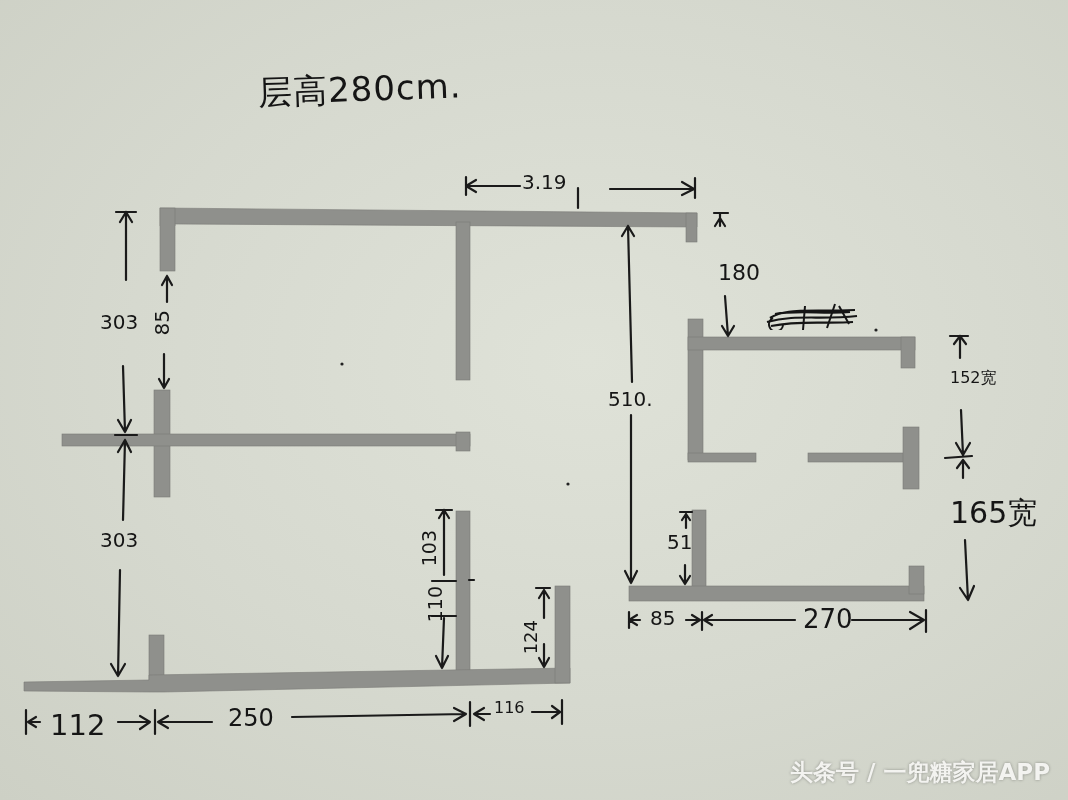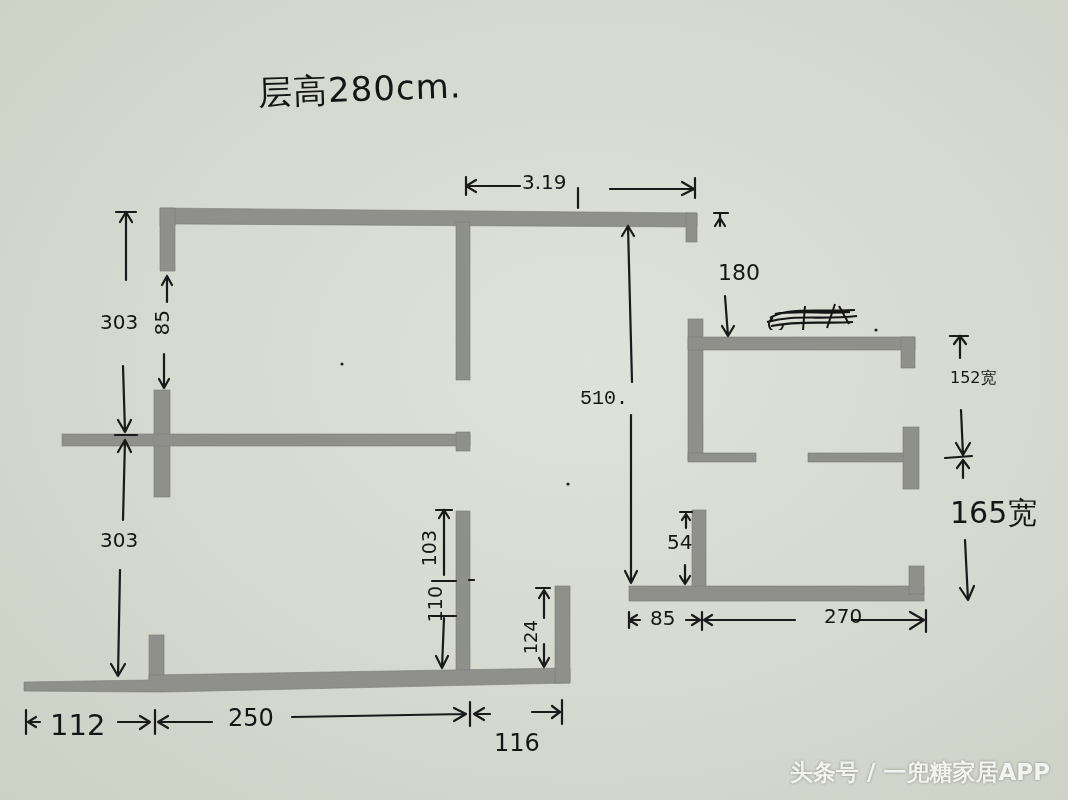--- a/index.html
+++ b/index.html
@@ -131,27 +131,27 @@
   <path d="M5,18 C20,8 40,12 90,10 M2,22 C30,14 55,20 92,16 M6,26 C35,20 60,24 88,22 M10,14 C30,10 60,14 85,12" stroke="#151515" stroke-width="2.2" fill="none"></path>
   <path d="M8,18 a7,7 0 1,0 10,6 M40,6 L38,30 M70,4 L62,28 M74,6 L84,24" stroke="#151515" stroke-width="2" fill="none"></path>
 </svg>
 
 <div class="hand title">层高280cm.</div>
 
 <div class="hand label" style="left:522px; top:172px;">3.19</div>
 <div class="hand label" style="left:100px; top:312px;">303</div>
 <div class="hand label vert" style="left:152px; top:310px; font-size:20px;">85</div>
 <div class="hand label" style="left:100px; top:530px;">303</div>
-<div class="hand label" style="left:580px; top:389px;font-family:Liberation Mono, monospace;">510.</div>
+<div class="hand label" style="left:608px; top:389px;">510.</div>
 <div class="hand label" style="left:704px; top:262px; font-size:22px;margin-left:14px;">180</div>
 <div class="hand label" style="left:950px; top:370px; font-size:16px;">152宽</div>
 <div class="hand label" style="left:950px; top:498px; font-size:30px;">165宽</div>
-<div class="hand label" style="left:667px; top:532px; font-size:20px;">54</div>
+<div class="hand label" style="left:667px; top:532px; font-size:20px;">51</div>
 <div class="hand label" style="left:650px; top:608px; font-size:20px;">85</div>
-<div class="hand label" style="left:824px; top:606px; font-size:20px;">270</div>
+<div class="hand label" style="left:803px; top:606px; font-size:26px;">270</div>
 <div class="hand label vert" style="left:420px; top:530px; font-size:19px;">103</div>
 <div class="hand label vert" style="left:426px; top:586px; font-size:19px;">110</div>
 <div class="hand label vert" style="left:522px; top:620px; font-size:18px;">124</div>
 <div class="hand label" style="left:50px; top:711px; font-size:29px;">112</div>
 <div class="hand label" style="left:228px; top:706px; font-size:24px;">250</div>
-<div class="hand label" style="left:494px; top:700px; font-size:24px;margin-top:31px;">116</div>
+<div class="hand label" style="left:494px; top:700px; font-size:16px;">116</div>
 
 <div class="watermark">头条号 / 一兜糖家居APP</div>
 
 </body></html>

